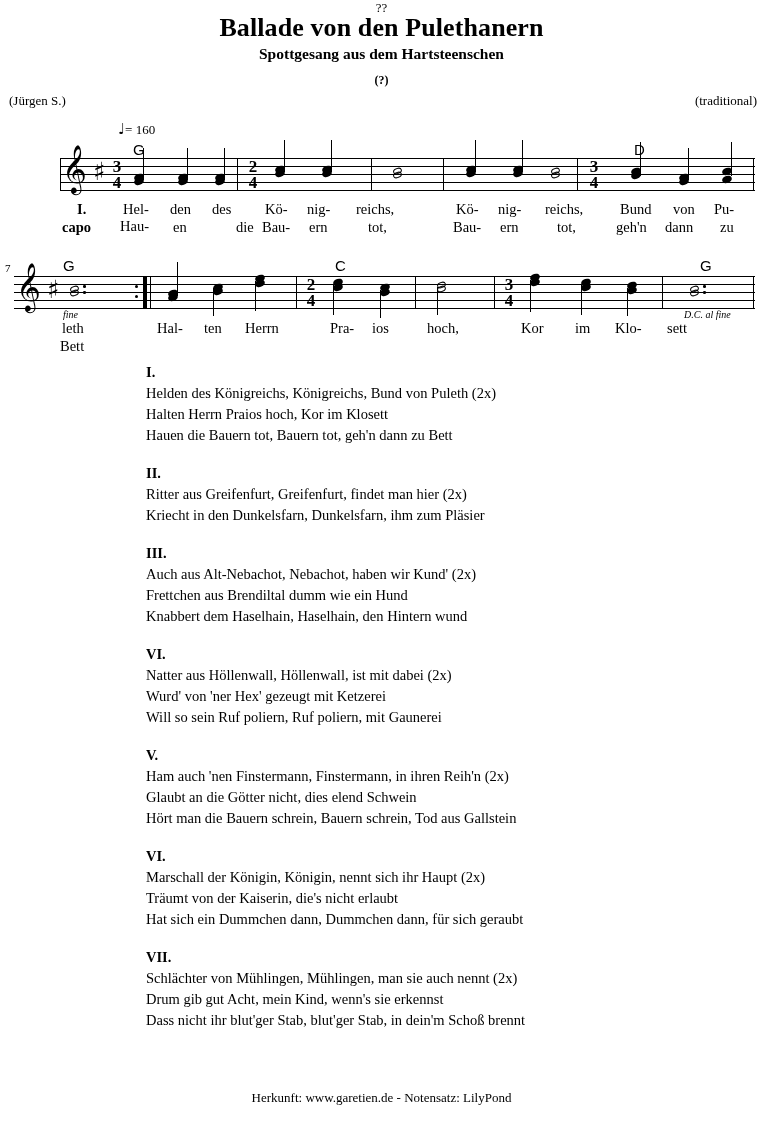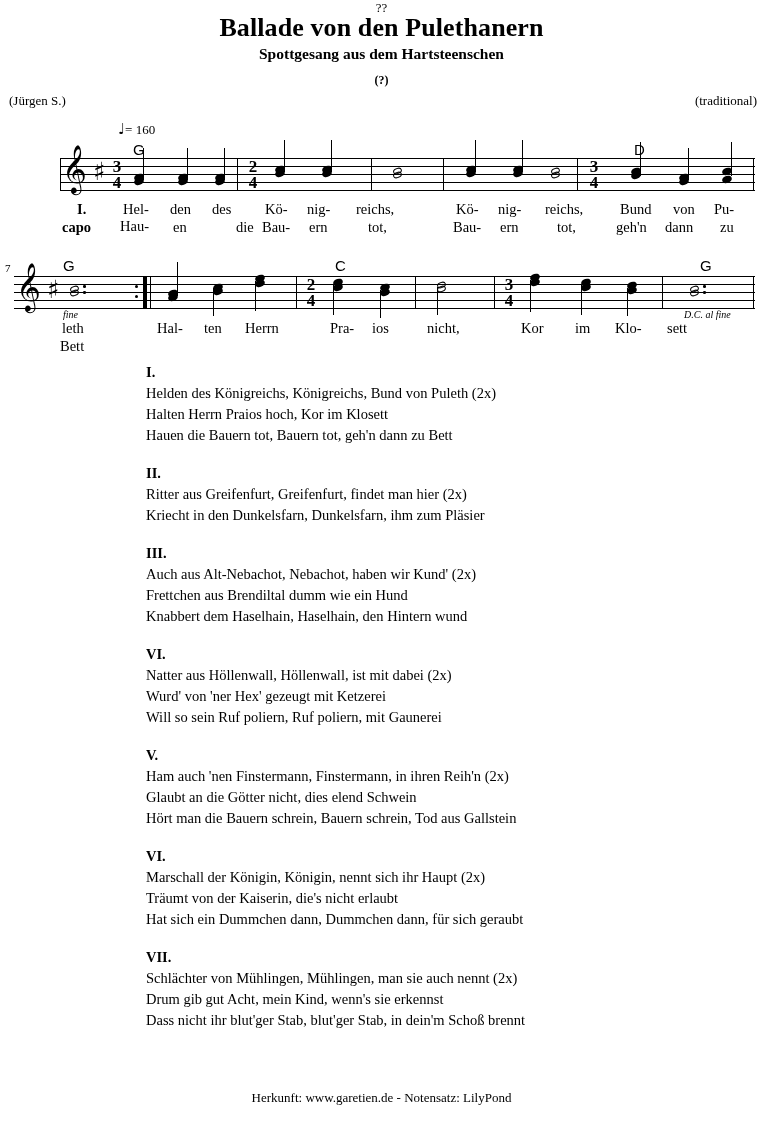--- a/index.html
+++ b/index.html
@@ -431,21 +431,21 @@
   <div class="expr" style="left:684px; top:50px;">D.C. al fine</div>
 
   <div class="barline" style="left:753px; top:18px; height:33px;"></div>
 
   <div class="lyric" style="left:62px;  top:62px;">leth</div>
   <div class="lyric" style="left:157px; top:62px;">Hal-</div>
   <div class="lyric" style="left:204px; top:62px;">ten</div>
   <div class="lyric" style="left:245px; top:62px;">Herrn</div>
   <div class="lyric" style="left:330px; top:62px;">Pra-</div>
   <div class="lyric" style="left:372px; top:62px;">ios</div>
-  <div class="lyric" style="left:427px; top:62px;">nicht,</div>
+  <div class="lyric" style="left:427px; top:62px;">hoch,</div>
   <div class="lyric" style="left:521px; top:62px;">Kor</div>
   <div class="lyric" style="left:575px; top:62px;">im</div>
   <div class="lyric" style="left:615px; top:62px;">Klo-</div>
   <div class="lyric" style="left:667px; top:62px;text-align:center;">sett</div>
 
   <div class="lyric" style="left:60px; top:80px;">Bett</div>
 </div>
 
 <div class="verses">
   <div class="verse">

